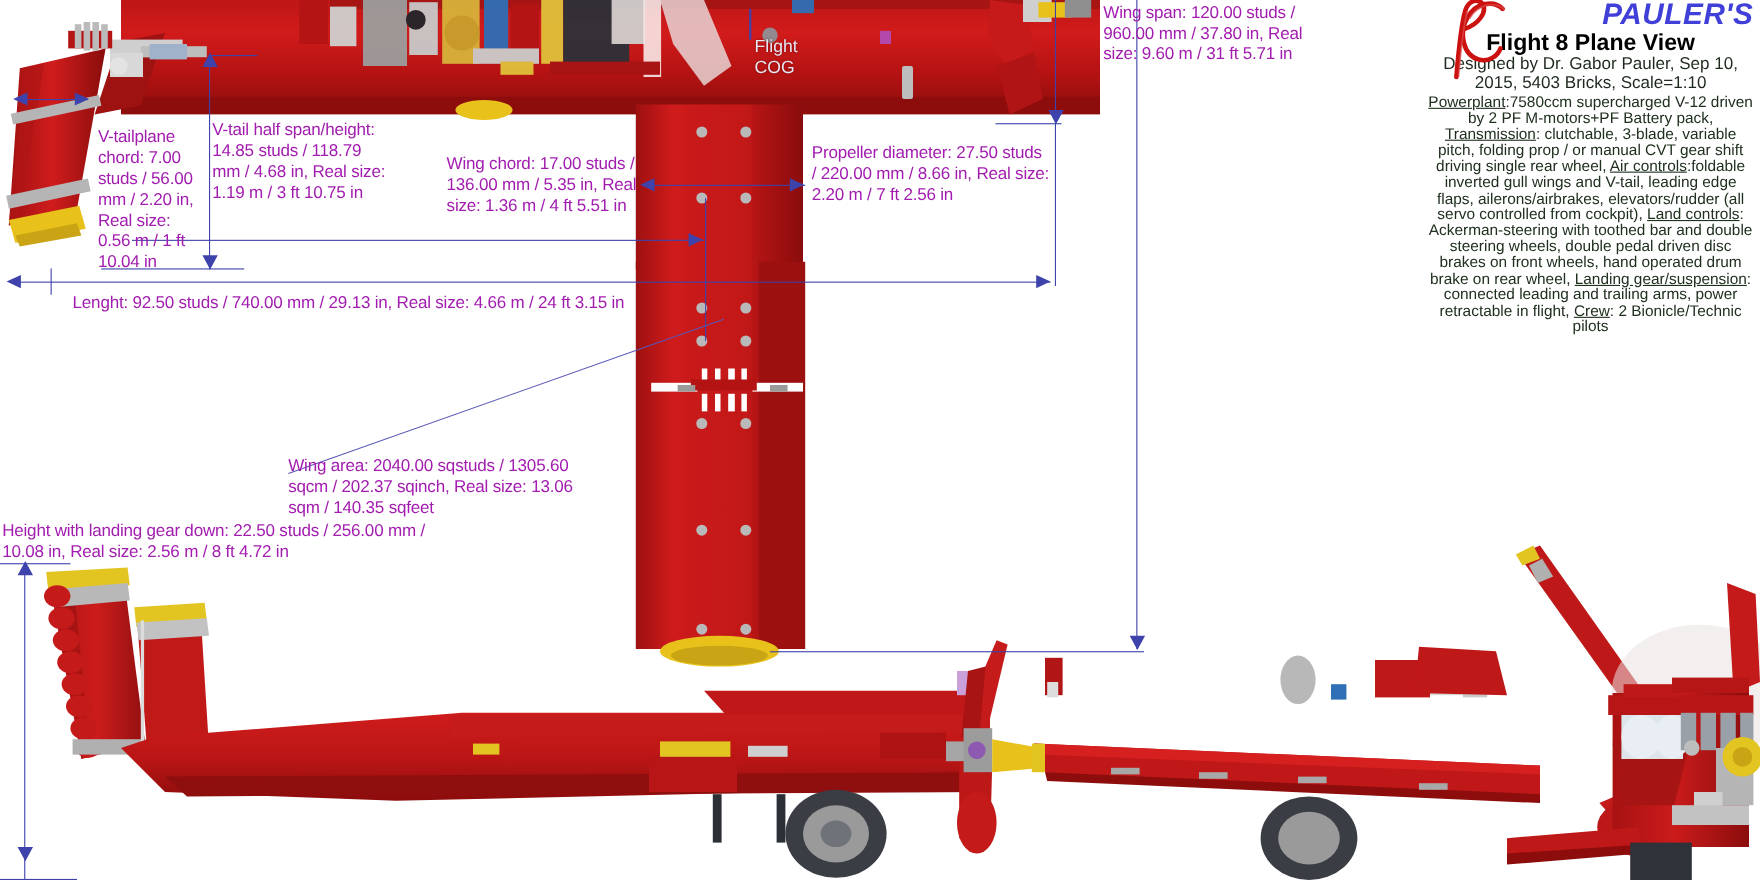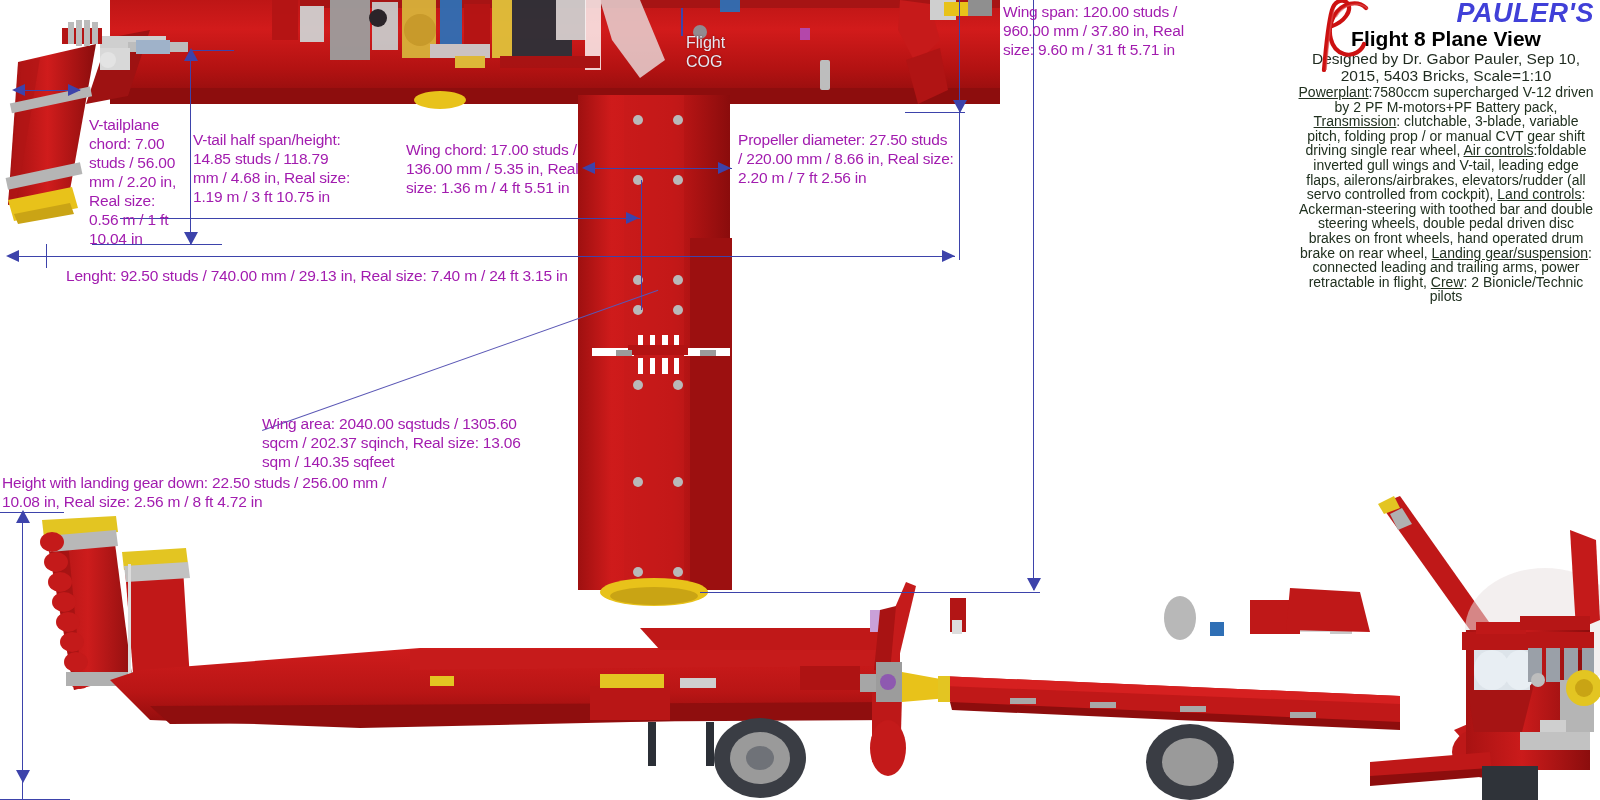--- a/index.html
+++ b/index.html
@@ -392,39 +392,39 @@
   <div class="dline v" style="left:681px;top:8px;height:28px;background:#3d43ab;width:2px;"></div>
 
   <div class="dim-text" style="left:89px;top:100px;width:96px;margin-top:15px;">V-tailplane
 chord: 7.00
 studs / 56.00
 mm / 2.20 in,
 Real size:
 0.56 m / 1 ft
 10.04 in</div>
 
-  <div class="dim-text" style="left:193px;top:130px;width:160px;">V-tail half span/height:
+  <div class="dim-text" style="left:193px;top:109px;width:160px;">V-tail half span/height:
 14.85 studs / 118.79
 mm / 4.68 in, Real size:
 1.19 m / 3 ft 10.75 in</div>
 
   <div class="dim-text" style="left:406px;top:140px;width:180px;">Wing chord: 17.00 studs /
 136.00 mm / 5.35 in, Real
 size: 1.36 m / 4 ft 5.51 in</div>
 
   <div class="dim-text" style="left:738px;top:130px;width:220px;">Propeller diameter: 27.50 studs
 / 220.00 mm / 8.66 in, Real size:
 2.20 m / 7 ft 2.56 in</div>
 
   <div class="dim-text" style="left:1003px;top:2px;width:200px;">Wing span: 120.00 studs /
 960.00 mm / 37.80 in, Real
 size: 9.60 m / 31 ft 5.71 in</div>
 
 
-  <div class="dim-text" style="left:66px;top:266px;width:560px;">Lenght: 92.50 studs / 740.00 mm / 29.13 in, Real size: 7.40 m / 24 ft 3.15 in</div>
+  <div class="dim-text" style="left:66px;top:266px;width:560px;">Lenght: 92.50 studs / 740.00 mm / 29.13 in, Real size: 4.66 m / 24 ft 3.15 in</div>
 
   <div class="dim-text" style="left:262px;top:378px;width:290px;margin-top:36px;">Wing area: 2040.00 sqstuds / 1305.60
 sqcm / 202.37 sqinch, Real size: 13.06
 sqm / 140.35 sqfeet</div>
 
   <div class="dim-text" style="left:2px;top:473px;width:430px;">Height with landing gear down: 22.50 studs / 256.00 mm /
 10.08 in, Real size: 2.56 m / 8 ft 4.72 in</div>
 
   <div class="cog-label" style="left:686px;top:33px;">Flight
 COG</div>

